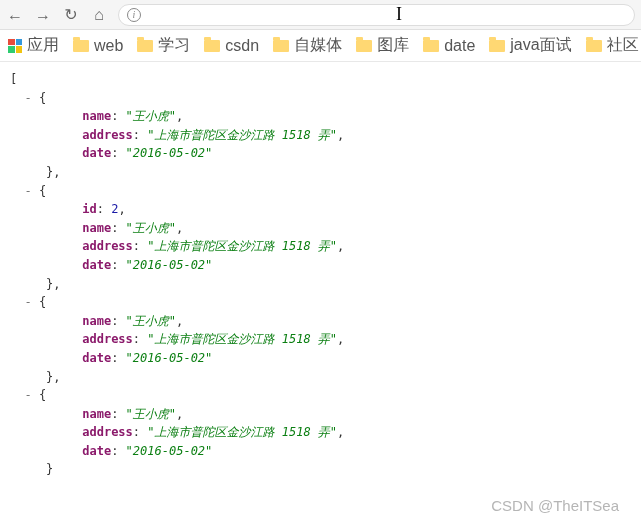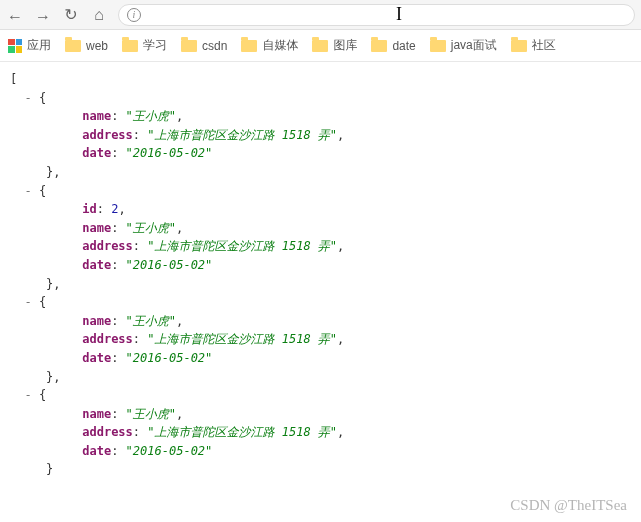--- a/index.html
+++ b/index.html
@@ -64,21 +64,21 @@
       color: #000;
       font-family: serif;
     }
     .bookmarks-bar {
       height: 32px;
       display: flex;
       align-items: center;
       padding: 0 8px;
       gap: 14px;
       border-bottom: 1px solid #e8e8e8;
-      font-size: 12px;
+      font-size: 16px;
       color: #555;
     }
     .bm-item {
       display: flex;
       align-items: center;
       gap: 5px;
       cursor: pointer;
       white-space: nowrap;
     }
     .apps-icon {
@@ -116,25 +116,25 @@
       color: #333;
     }
     .line { white-space: pre; }
     .key { color: #8b1a6b; font-weight: bold; }
     .colon { color: #333; }
     .num { color: #1a1aa6; }
     .str { color: #0b7f12; font-style: italic; }
     .toggle { color: #777; }
     .watermark {
       position: absolute;
-      right: 14px;
+      right: 22px;
       bottom: 8px;
       color: rgba(120,120,120,0.55);
       font-size: 15px;
-      font-family: Liberation Serif, serif;
+      font-family: Liberation Sans, sans-serif;
     }
   </style>
 </head>
 <body>
 
 <div class="browser-toolbar">
   <div class="nav-btn">←</div>
   <div class="nav-btn">→</div>
   <div class="nav-btn">↻</div>
   <div class="nav-btn">⌂</div>

